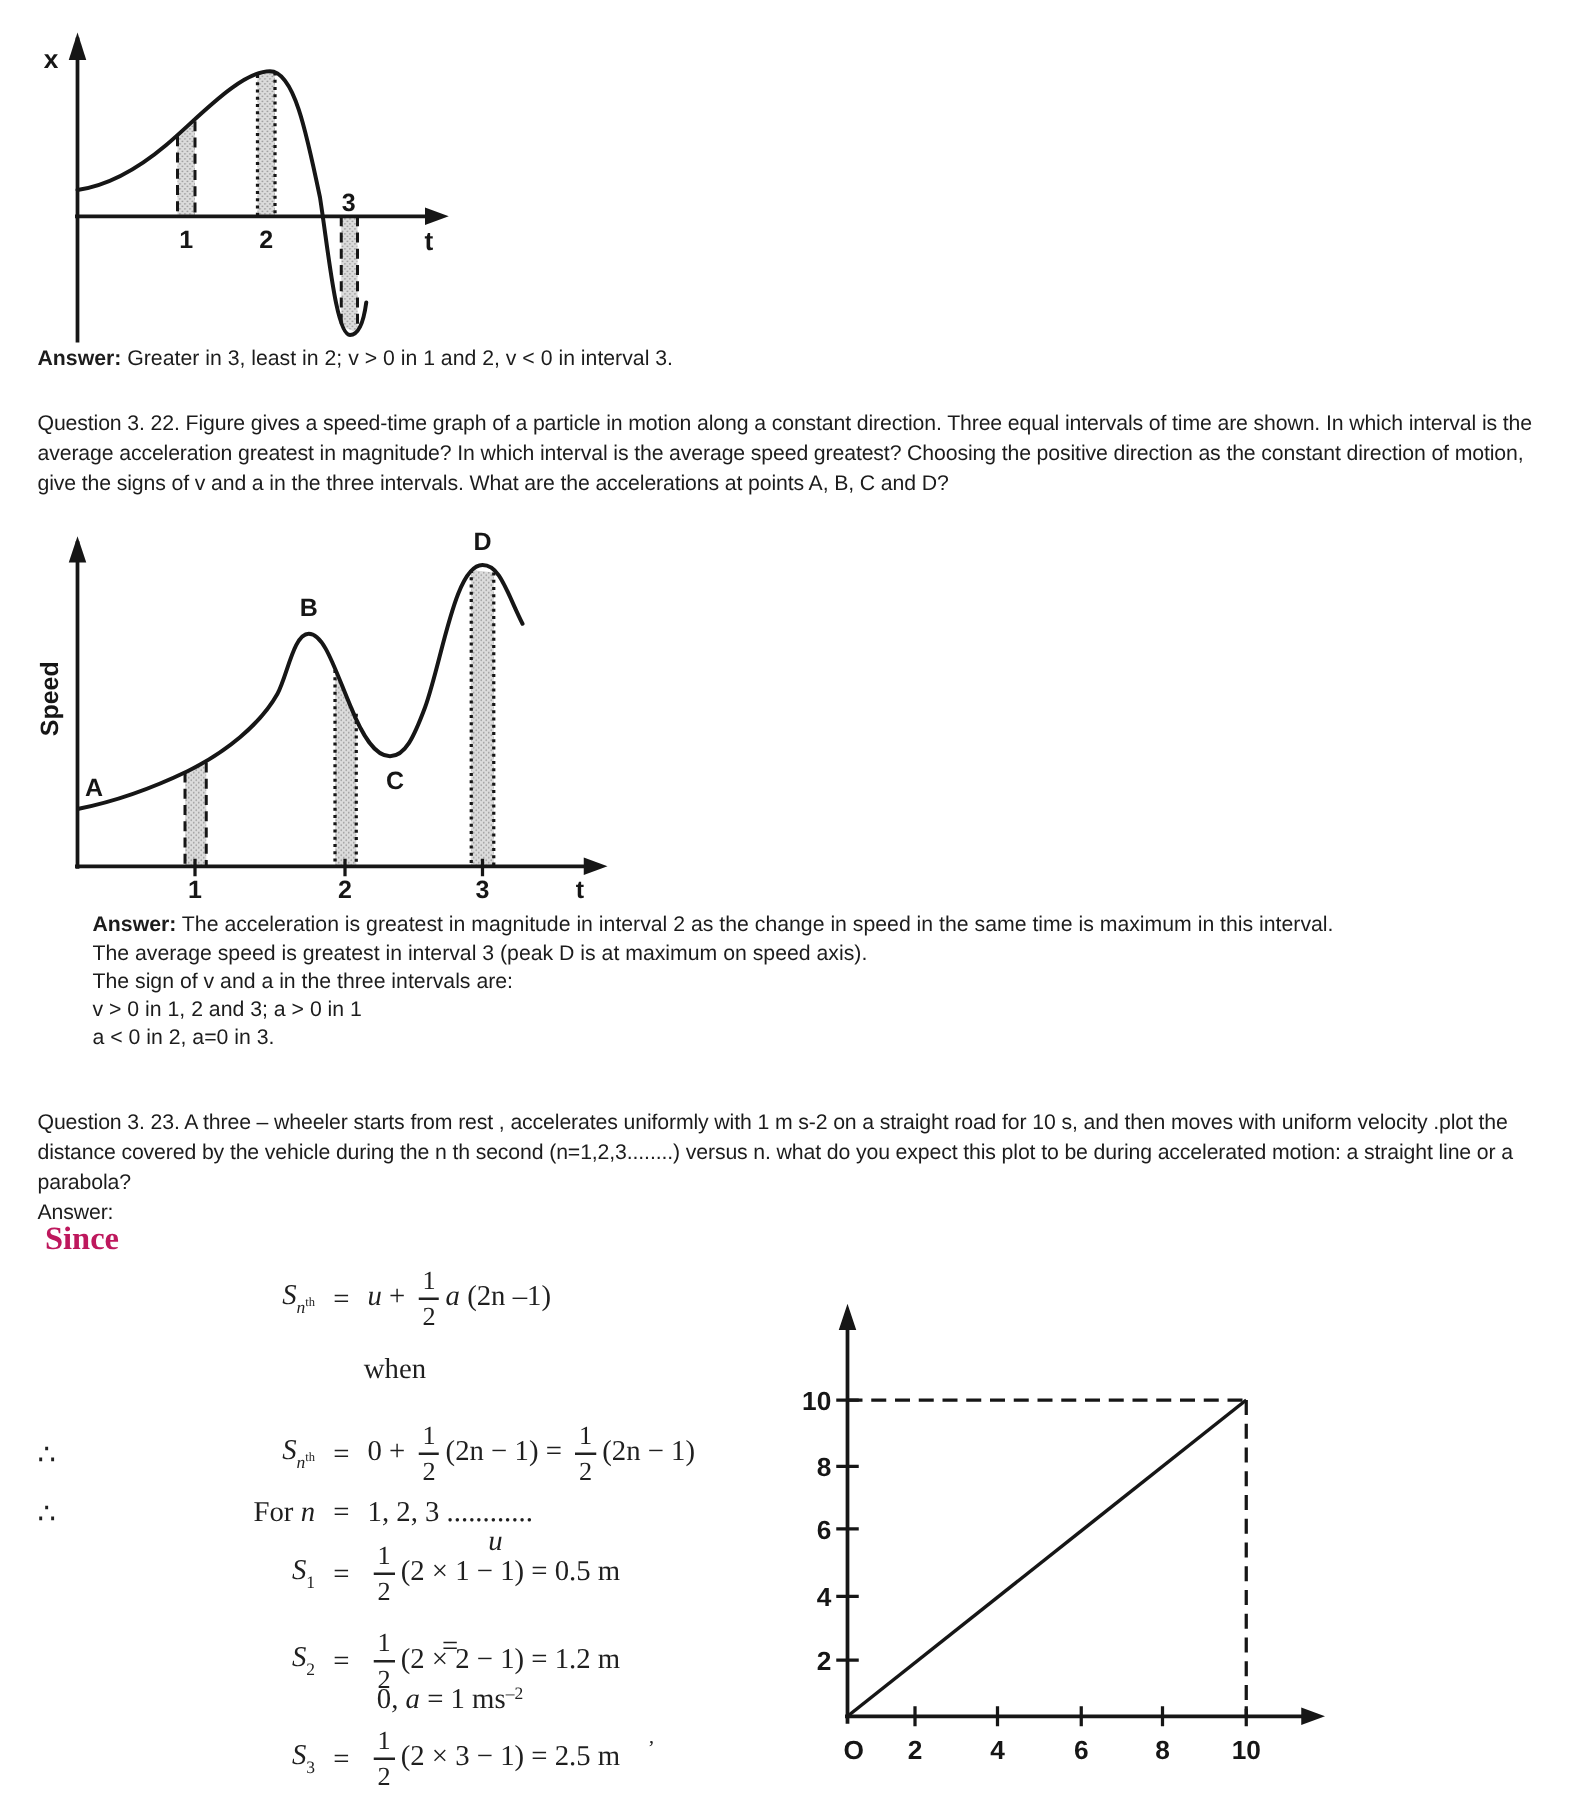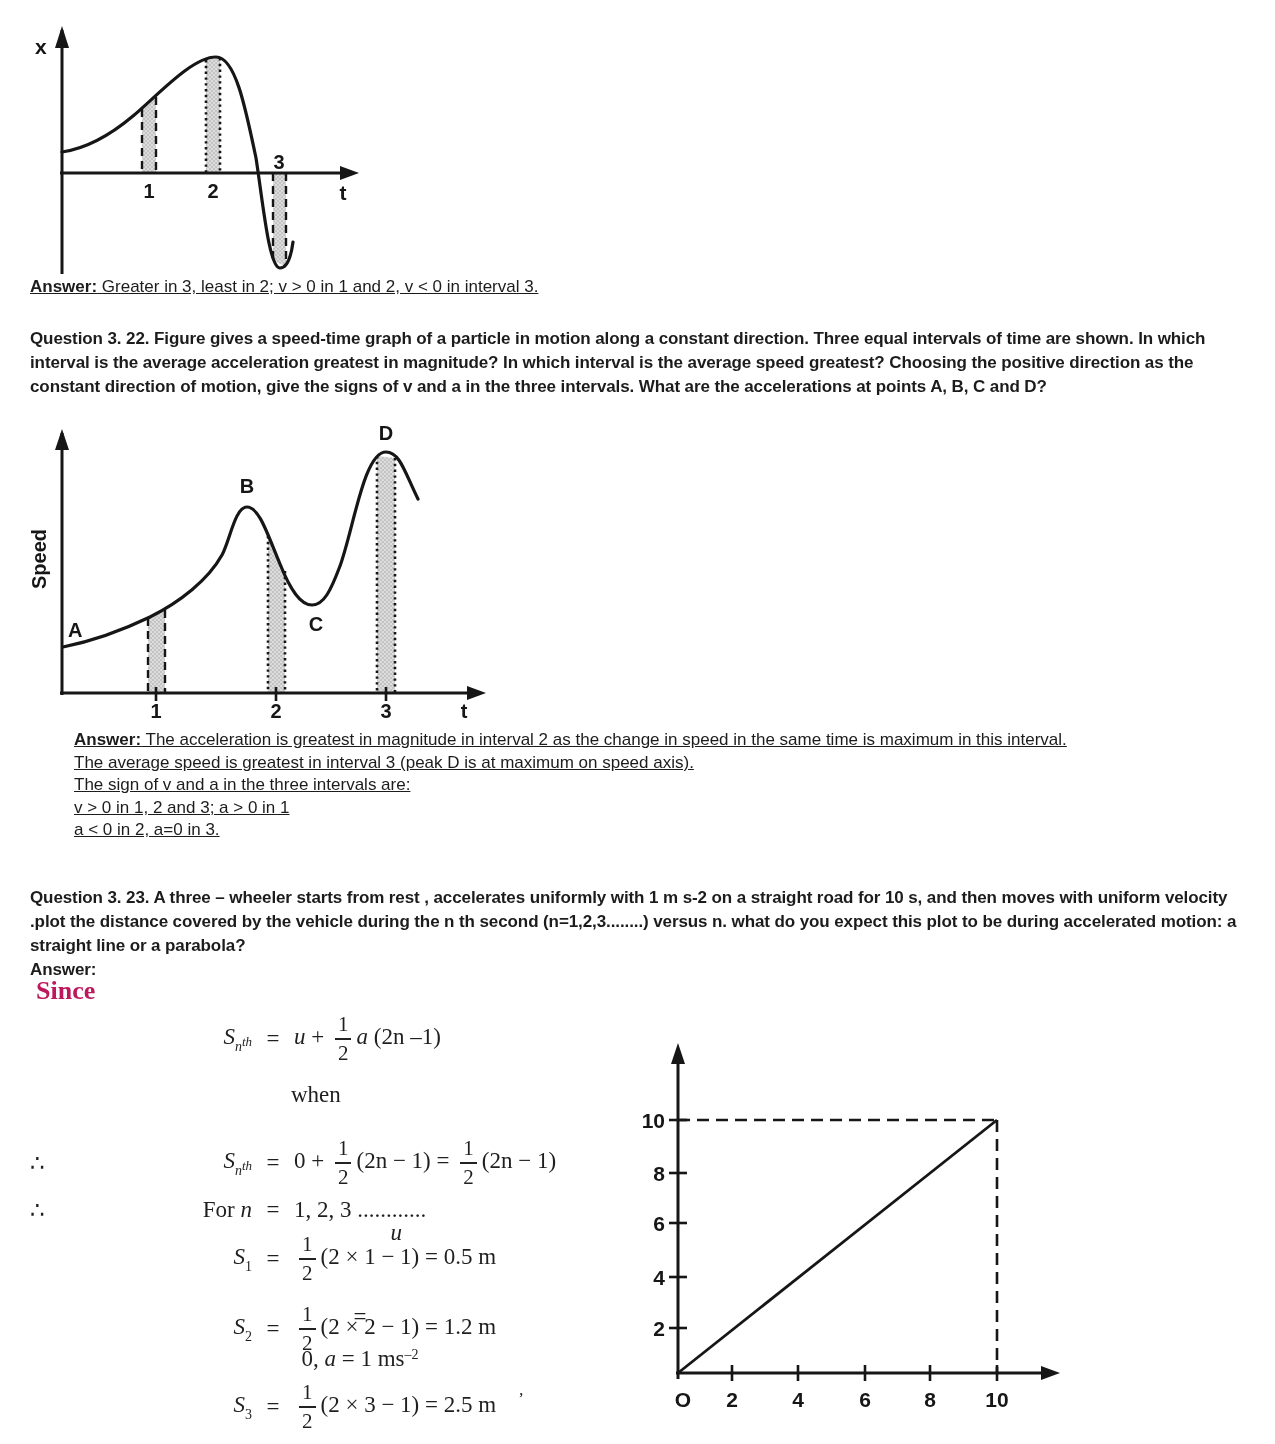--- a/index.html
+++ b/index.html
@@ -1,33 +1,33 @@
 <!DOCTYPE html>
 <html><head>
 <meta charset="utf-8">
 <style>
   html,body{margin:0;padding:0;background:#ffffff;}
   .page{position:relative;width:1275px;height:1444px;background:#ffffff;
         font-family:"Liberation Sans",sans-serif;color:#1c1c1c;overflow:hidden;}
   .abs{position:absolute;}
   p{margin:0;}
-  .q{font-weight:bold;font-size:17px;line-height:24px;letter-spacing:-0.1px;}
-  .a{font-size:17px;line-height:22.6px;text-decoration:underline;}
+  .q{font-weight:normal;font-size:17px;line-height:24px;letter-spacing:-0.1px;}
+  .a{font-size:17px;line-height:22.6px;}
   .b{font-weight:bold;}
   svg text{font-family:"Liberation Sans",sans-serif;fill:#161616;}
   .since{font-family:"Liberation Serif",serif;font-size:26px;font-weight:600;color:#be185d;}
   
   .eq{font-family:"Liberation Serif",serif;font-size:23px;color:#1f1f1f;width:660px;}
   .eq-row{display:flex;align-items:center;}
   .eq-m{width:138px;flex:0 0 138px;}
   .eq-l{width:84px;flex:0 0 84px;text-align:right;white-space:nowrap;}
   .eq-s{width:42px;flex:0 0 42px;text-align:center;}
   .eq-rhs{flex:1;white-space:nowrap;}
   .vsub{font-size:14px;vertical-align:-7px;font-style:italic;}
-  .vsup{font-size:13px;vertical-align:-2px;font-style:italic;}
+  .vsup{font-size:10px;vertical-align:-2px;}
   .msup{font-size:14px;vertical-align:7px;}
   .frac{display:inline-flex;flex-direction:column;align-items:center;line-height:1;
         margin:0 5px;vertical-align:middle;font-size:21px;}
   .fn{padding:0 3px 3px;}
   .fd{border-top:2.2px solid #222;padding:3px 3px 0;}
   .tail{margin-left:22px;font-size:17px;vertical-align:8px;}
 </style>
 </head>
 <body>
 

